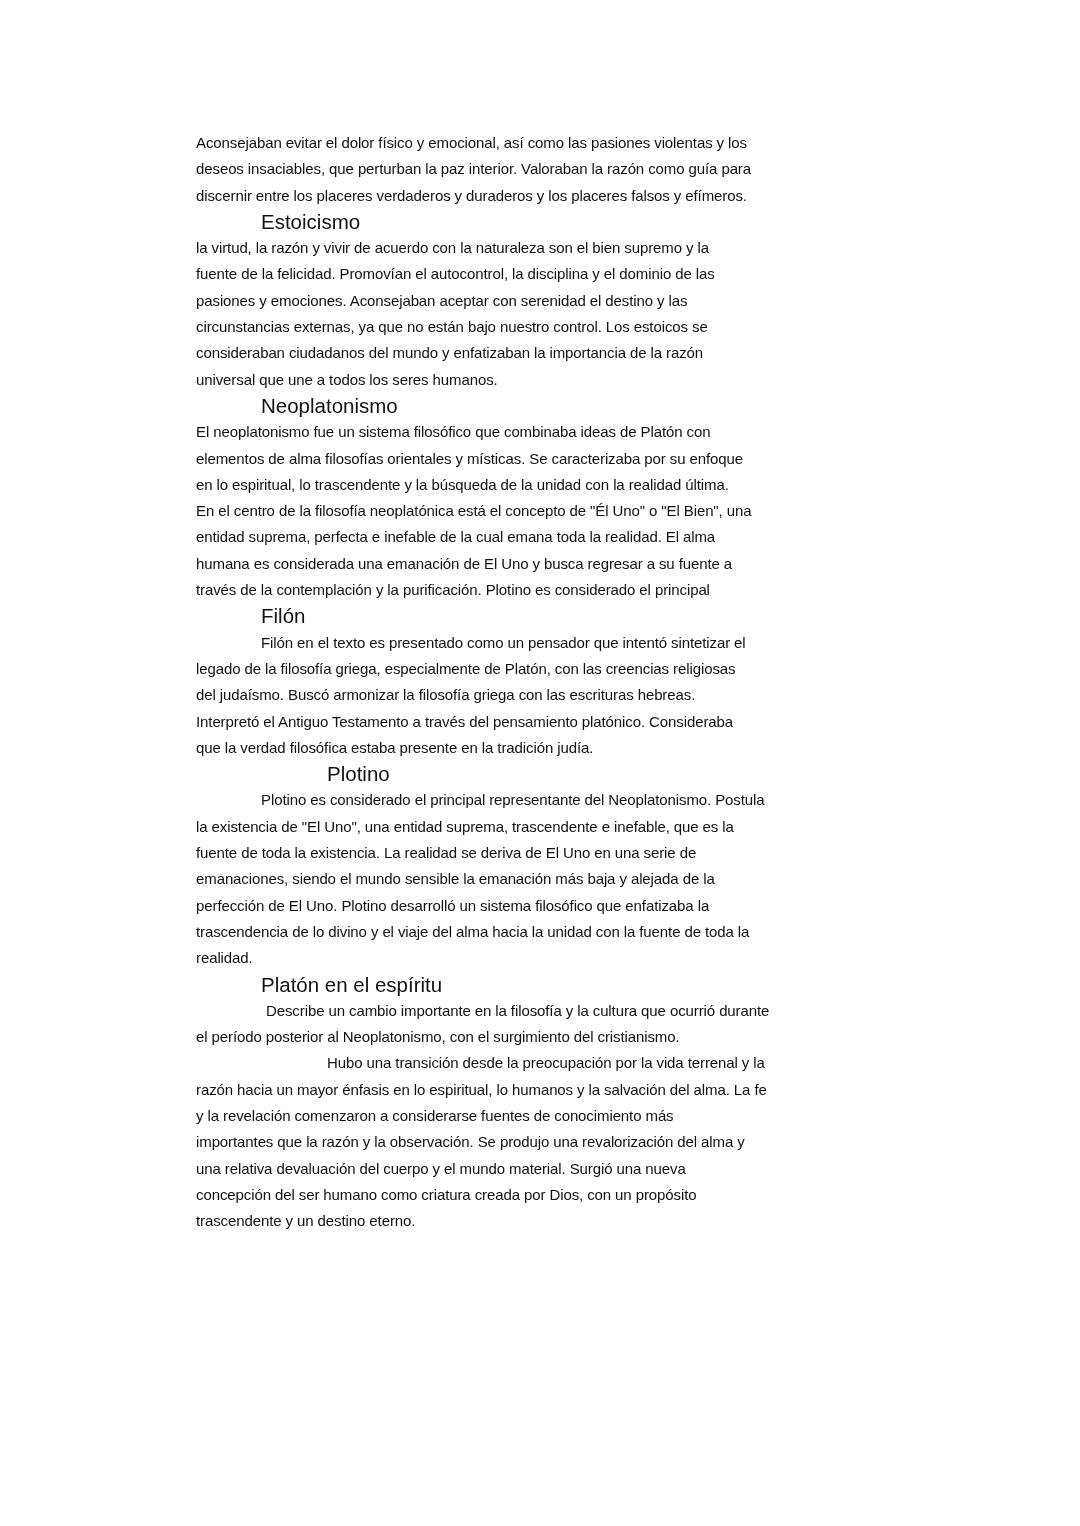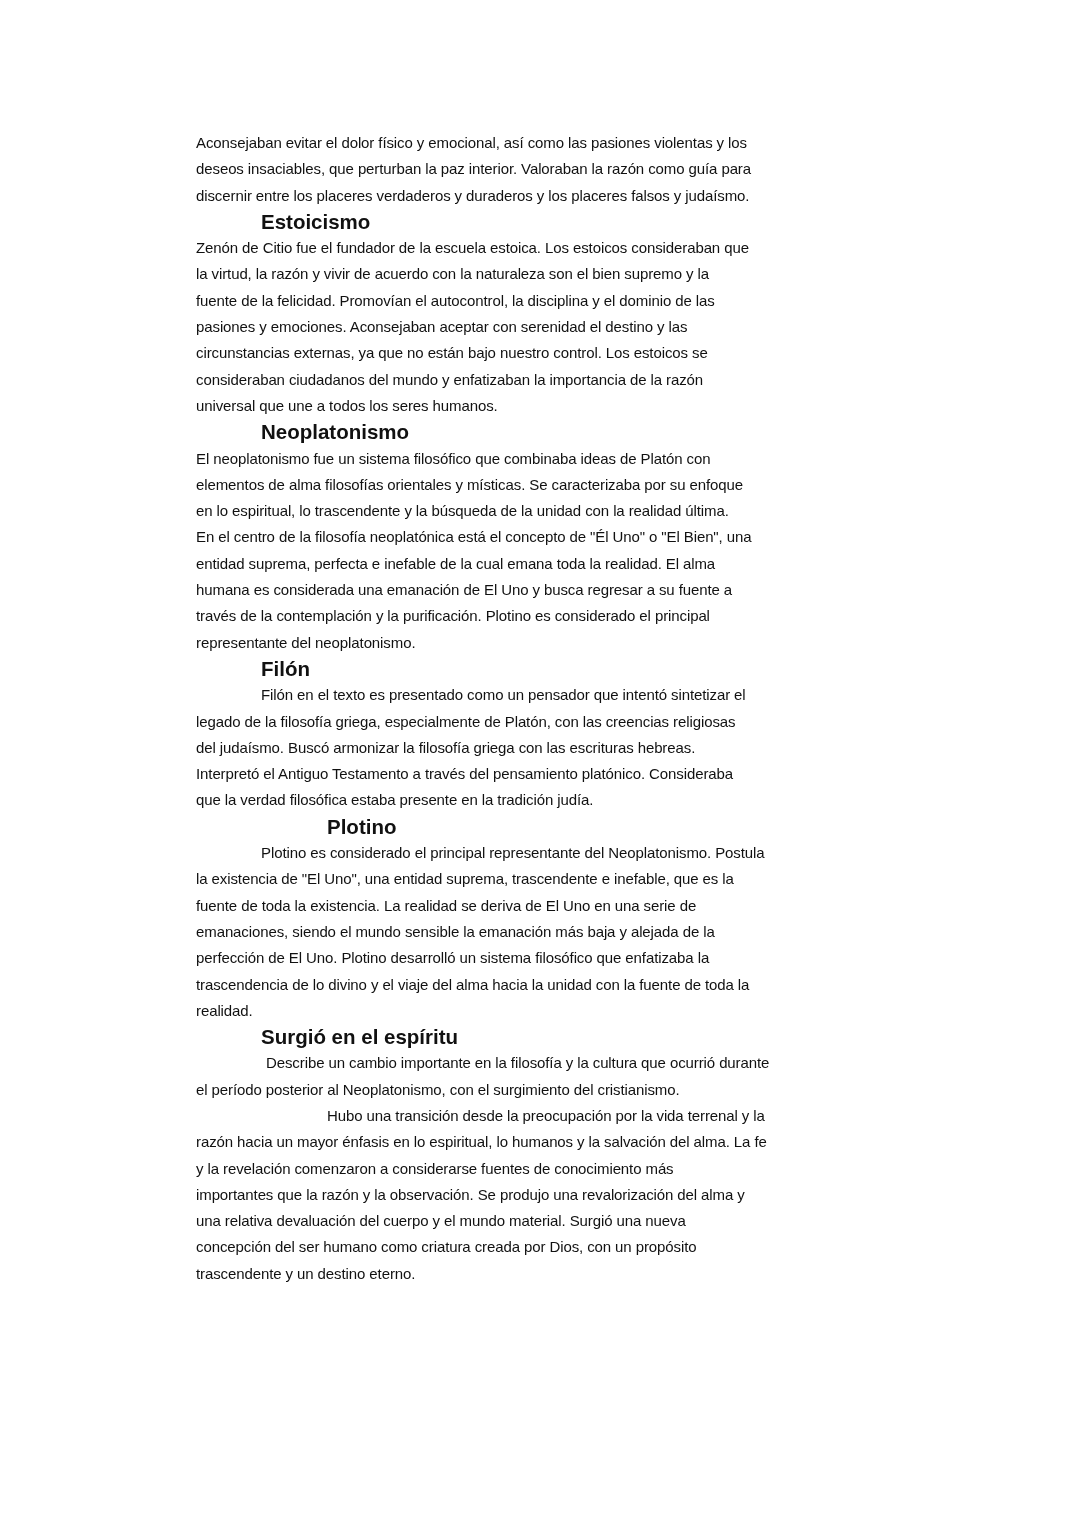--- a/index.html
+++ b/index.html
@@ -23,61 +23,59 @@
     }
     .line {
       font-size: 15px;
       line-height: 26.3px;
       height: 26.3px;
       white-space: nowrap;
       letter-spacing: -0.1px;
     }
     .heading {
       font-size: 20.5px;
-      font-weight: bold;
+      font-weight: normal;
       line-height: 26.3px;
       height: 26.3px;
       white-space: nowrap;
     }
     .indent1 { padding-left: 65px; }
     .indent2 { padding-left: 131px; }
     .indent-sm { padding-left: 70px; }
   </style>
 </head>
 <body>
 
 <div class="page">
 
   <div>
     <div class="line">Aconsejaban evitar el dolor físico y emocional, así como las pasiones violentas y los</div>
     <div class="line">deseos insaciables, que perturban la paz interior. Valoraban la razón como guía para</div>
-    <div class="line">discernir entre los placeres verdaderos y duraderos y los placeres falsos y judaísmo.</div>
+    <div class="line">discernir entre los placeres verdaderos y duraderos y los placeres falsos y efímeros.</div>
   </div>
 
   <div>
     <div class="heading indent1">Estoicismo</div>
-    <div class="line">Zenón de Citio fue el fundador de la escuela estoica. Los estoicos consideraban que</div>
     <div class="line">la virtud, la razón y vivir de acuerdo con la naturaleza son el bien supremo y la</div>
     <div class="line">fuente de la felicidad. Promovían el autocontrol, la disciplina y el dominio de las</div>
     <div class="line">pasiones y emociones. Aconsejaban aceptar con serenidad el destino y las</div>
     <div class="line">circunstancias externas, ya que no están bajo nuestro control. Los estoicos se</div>
     <div class="line">consideraban ciudadanos del mundo y enfatizaban la importancia de la razón</div>
     <div class="line">universal que une a todos los seres humanos.</div>
   </div>
 
   <div>
     <div class="heading indent1">Neoplatonismo</div>
     <div class="line">El neoplatonismo fue un sistema filosófico que combinaba ideas de Platón con</div>
     <div class="line">elementos de alma filosofías orientales y místicas. Se caracterizaba por su enfoque</div>
     <div class="line">en lo espiritual, lo trascendente y la búsqueda de la unidad con la realidad última.</div>
     <div class="line">En el centro de la filosofía neoplatónica está el concepto de "Él Uno" o "El Bien", una</div>
     <div class="line">entidad suprema, perfecta e inefable de la cual emana toda la realidad. El alma</div>
     <div class="line">humana es considerada una emanación de El Uno y busca regresar a su fuente a</div>
     <div class="line">través de la contemplación y la purificación. Plotino es considerado el principal</div>
-    <div class="line">representante del neoplatonismo.</div>
   </div>
 
   <div>
     <div class="heading indent1">Filón</div>
     <div class="line indent1">Filón en el texto es presentado como un pensador que intentó sintetizar el</div>
     <div class="line">legado de la filosofía griega, especialmente de Platón, con las creencias religiosas</div>
     <div class="line">del judaísmo. Buscó armonizar la filosofía griega con las escrituras hebreas.</div>
     <div class="line">Interpretó el Antiguo Testamento a través del pensamiento platónico. Consideraba</div>
     <div class="line">que la verdad filosófica estaba presente en la tradición judía.</div>
   </div>
@@ -87,21 +85,21 @@
     <div class="line indent1">Plotino es considerado el principal representante del Neoplatonismo. Postula</div>
     <div class="line">la existencia de "El Uno", una entidad suprema, trascendente e inefable, que es la</div>
     <div class="line">fuente de toda la existencia. La realidad se deriva de El Uno en una serie de</div>
     <div class="line">emanaciones, siendo el mundo sensible la emanación más baja y alejada de la</div>
     <div class="line">perfección de El Uno. Plotino desarrolló un sistema filosófico que enfatizaba la</div>
     <div class="line">trascendencia de lo divino y el viaje del alma hacia la unidad con la fuente de toda la</div>
     <div class="line">realidad.</div>
   </div>
 
   <div>
-    <div class="heading indent1">Surgió en el espíritu</div>
+    <div class="heading indent1">Platón en el espíritu</div>
     <div class="line indent-sm">Describe un cambio importante en la filosofía y la cultura que ocurrió durante</div>
     <div class="line">el período posterior al Neoplatonismo, con el surgimiento del cristianismo.</div>
     <div class="line indent2">Hubo una transición desde la preocupación por la vida terrenal y la</div>
     <div class="line">razón hacia un mayor énfasis en lo espiritual, lo humanos y la salvación del alma. La fe</div>
     <div class="line">y la revelación comenzaron a considerarse fuentes de conocimiento más</div>
     <div class="line">importantes que la razón y la observación. Se produjo una revalorización del alma y</div>
     <div class="line">una relativa devaluación del cuerpo y el mundo material. Surgió una nueva</div>
     <div class="line">concepción del ser humano como criatura creada por Dios, con un propósito</div>
     <div class="line">trascendente y un destino eterno.</div>
   </div>

